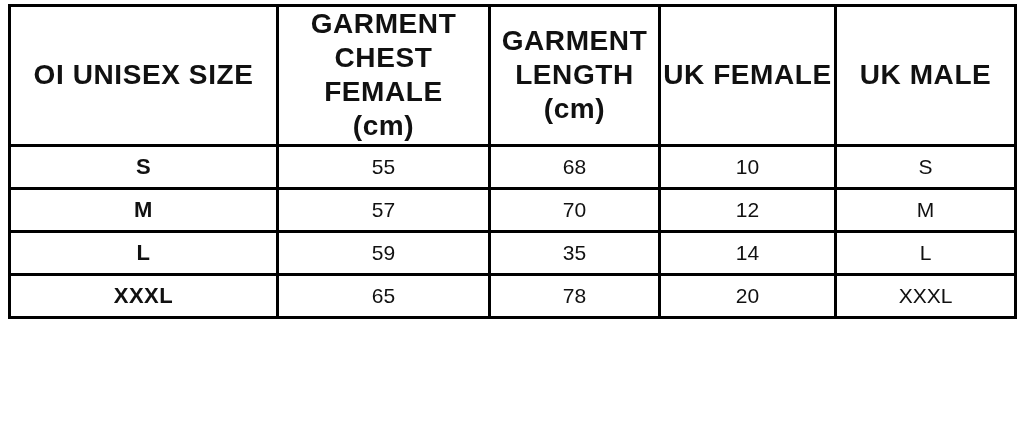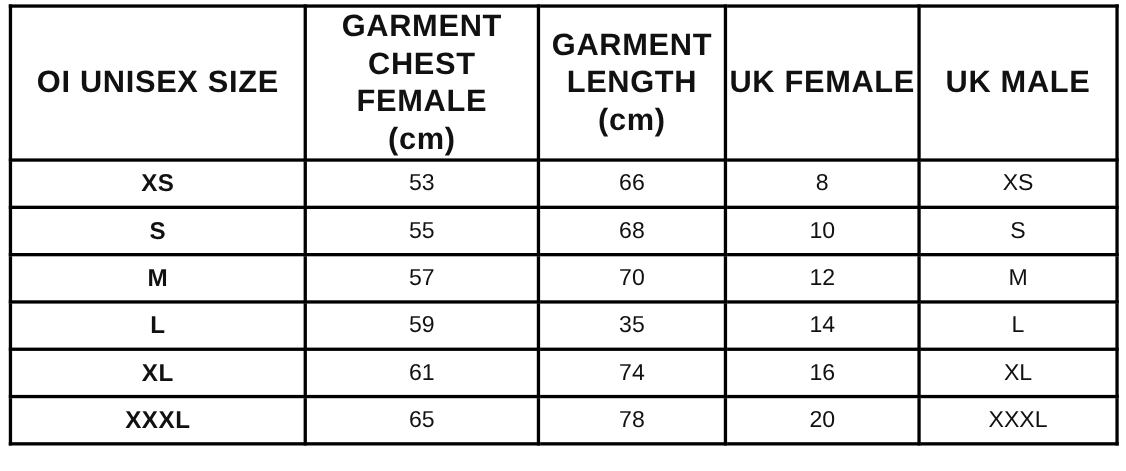--- a/index.html
+++ b/index.html
@@ -101,27 +101,20 @@
         <th>
           <span class="hl">UK FEMALE</span>
         </th>
         <th>
           <span class="hl">UK MALE</span>
         </th>
       </tr>
     </thead>
     <tbody>
       <tr>
-        <td class="size-col">XS</td>
-        <td class="plain">53</td>
-        <td class="plain">66</td>
-        <td class="plain">8</td>
-        <td class="plain">XS</td>
-      </tr>
-      <tr>
         <td class="size-col">S</td>
         <td class="plain">55</td>
         <td class="plain">68</td>
         <td class="plain">10</td>
         <td class="plain">S</td>
       </tr>
       <tr>
         <td class="size-col">M</td>
         <td class="plain">57</td>
         <td class="plain">70</td>
@@ -129,27 +122,20 @@
         <td class="plain">M</td>
       </tr>
       <tr>
         <td class="size-col">L</td>
         <td class="plain">59</td>
         <td class="plain">35</td>
         <td class="plain">14</td>
         <td class="plain">L</td>
       </tr>
       <tr>
-        <td class="size-col">XL</td>
-        <td class="plain">61</td>
-        <td class="plain">74</td>
-        <td class="plain">16</td>
-        <td class="plain">XL</td>
-      </tr>
-      <tr>
         <td class="size-col">XXXL</td>
         <td class="plain">65</td>
         <td class="plain">78</td>
         <td class="plain">20</td>
         <td class="plain">XXXL</td>
       </tr>
     </tbody>
   </table>
   <div class="footer-strip"></div>
 </div>

